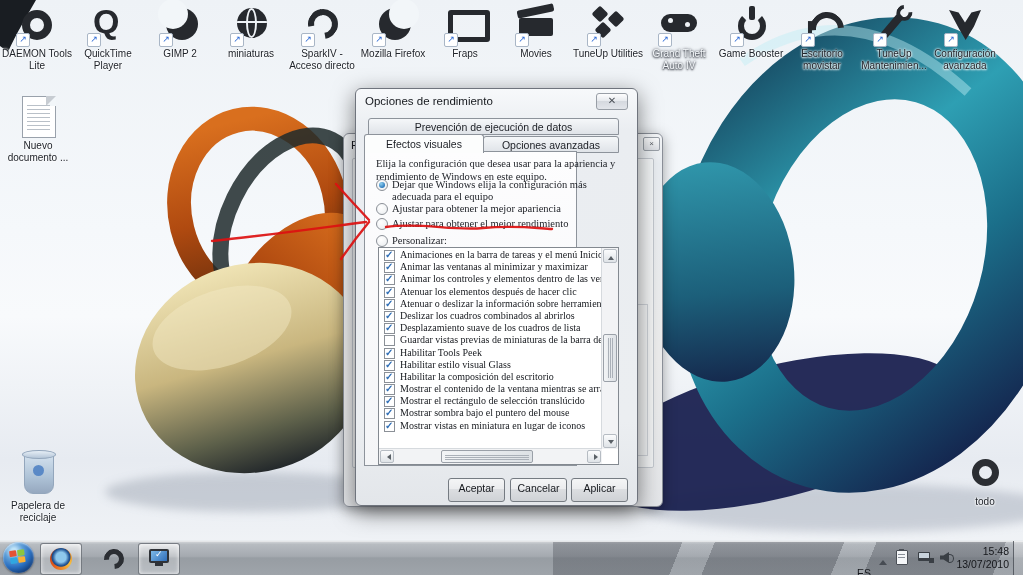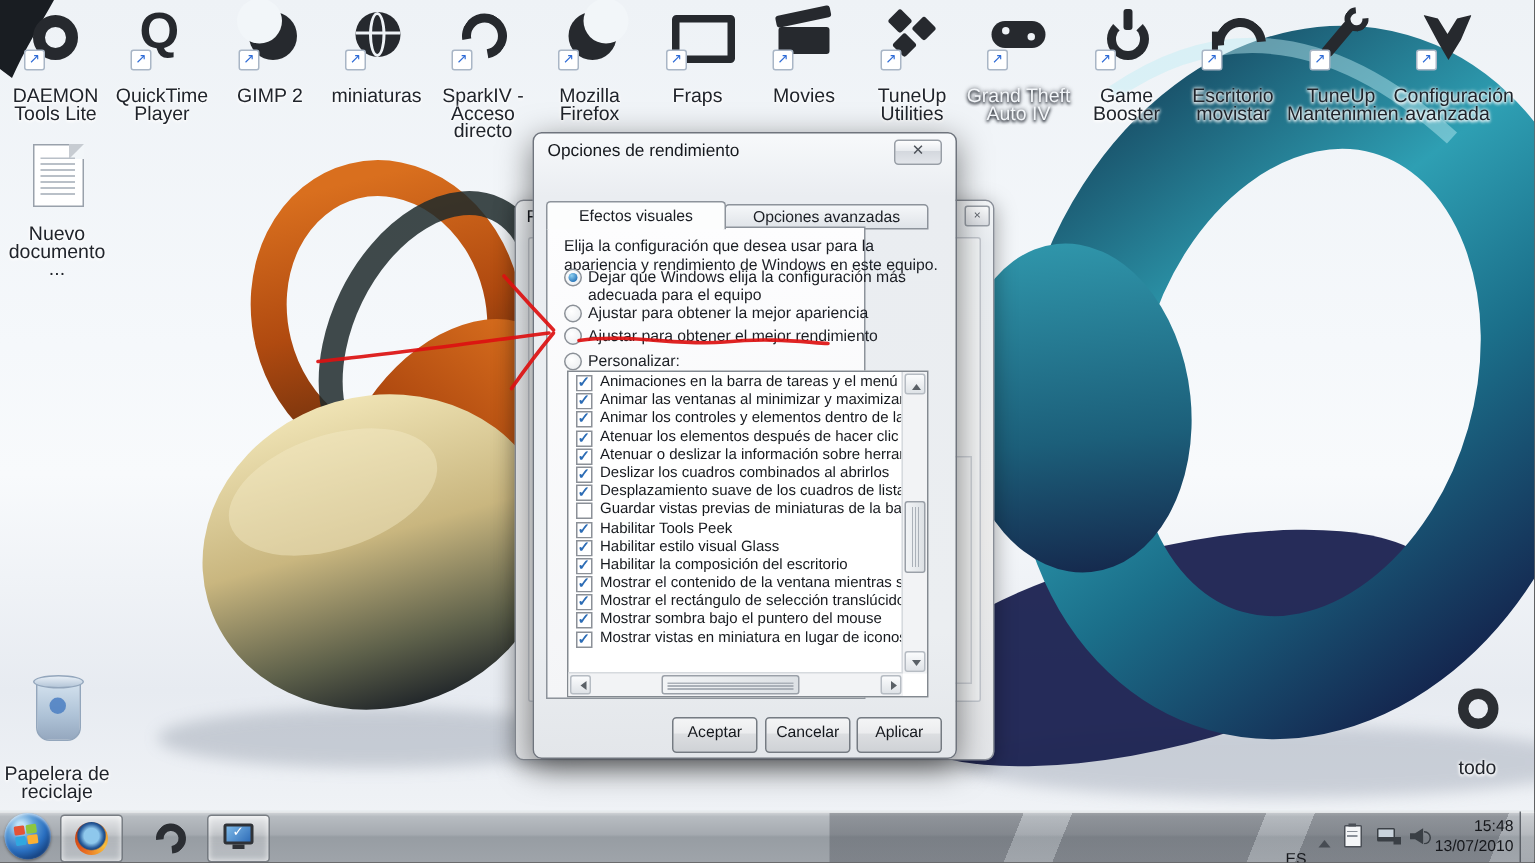--- a/index.html
+++ b/index.html
@@ -7,21 +7,21 @@
     font-family:"Liberation Sans",sans-serif;
     background:linear-gradient(180deg,#eef2f6 0%,#f5f8fb 40%,#f8fafc 55%,#e7ebf1 80%,#eef1f5 92%,#f4f6f9 100%);
     user-select:none;}
   
   .wall{position:absolute;inset:0;z-index:0;}
   
   .dicon{position:absolute;width:72px;text-align:center;z-index:5;cursor:default;}
   .gl{position:relative;width:44px;height:42px;margin:0 auto;}
   .badge{position:absolute;left:1px;bottom:-1px;width:12px;height:12px;background:#fff;
     border:1px solid #a9b6c6;border-radius:2px;font-size:9px;line-height:11px;color:#2e6bd6;text-align:center;}
-  .dlabel{margin-top:12px;font-size:13px;line-height:11.5px;color:#20242b;
+  .dlabel{margin-top:2px;font-size:10px;line-height:11.5px;color:#20242b;
     text-shadow:0 0 2px #fff,0 0 3px #fff,0 1px 2px rgba(255,255,255,.95);}
   .dlabel.light{color:#f4f7fa;text-shadow:0 1px 2px rgba(10,15,25,.9),0 0 3px rgba(10,15,25,.8);}
   .gl span{position:absolute;display:block;}
   .s-ring{left:7px;top:6px;width:14px;height:14px;border:8px solid #26292e;border-radius:50%;}
   .s-q{left:0;top:0;width:44px;height:40px;}
   .s-q::before{content:"Q";font-size:34px;font-weight:bold;color:#26292e;position:absolute;left:7px;top:-2px;}
   .s-moon{left:8px;top:4px;width:32px;height:32px;background:#26292e;border-radius:50%;}
   .s-moon::after{content:"";position:absolute;left:-8px;top:-9px;width:30px;height:30px;background:#f2f6f9;border-radius:50%;}
   .s-globe{left:8px;top:4px;width:30px;height:30px;background:#26292e;border-radius:50%;overflow:hidden;}
   .s-globe::before{content:"";position:absolute;left:0;top:13px;width:30px;height:2px;background:#eef2f6;}
@@ -71,21 +71,21 @@
   .dtitle{position:absolute;left:9px;top:6px;font-size:11.5px;color:#15181d;}
   .dclose{position:absolute;right:9px;top:4px;width:30px;height:15px;border:1px solid #989ea6;border-radius:3px;
     background:linear-gradient(180deg,#fdfdfe,#e7eaee 45%,#d4d8de 46%,#e2e5ea);
     font-size:10px;line-height:13px;text-align:center;color:#4c5158;cursor:default;}
   .tab{position:absolute;box-sizing:border-box;border:1px solid #8d939b;border-radius:3px 3px 0 0;
     background:linear-gradient(180deg,#f5f7f9,#dfe3e8);font-size:10.5px;color:#1b1e24;text-align:center;}
   .tab.dep{left:12px;top:29px;width:251px;height:17px;line-height:16px;}
   .tab.adv{left:127px;top:47px;width:136px;height:17px;line-height:16px;}
   .tab.vis{left:8px;top:45px;width:120px;height:19px;line-height:18px;background:#fcfdfd;border-bottom:none;z-index:3;}
   .tpanel{position:absolute;left:8px;top:62px;width:213px;height:315px;box-sizing:border-box;
-    border:1px solid #8d939b;background:linear-gradient(180deg,#fdfdfe,#f4f5f7);z-index:2;}
+    border:1px solid #8d939b;background:linear-gradient(180deg,#fdfdfe,#f4f5f7);z-index:2;font-family:Liberation Serif, serif;}
   .desc{position:absolute;left:11px;top:6px;width:252px;font-size:10.5px;line-height:12.5px;color:#1b1e24;}
   .rrow{position:absolute;left:11px;width:252px;font-size:10.5px;line-height:12px;color:#1b1e24;}
   .radio{position:absolute;left:0;top:0;width:10px;height:10px;border:1px solid #8b9097;border-radius:50%;
     background:radial-gradient(circle at 40% 35%,#fff,#e9ecef);}
   .radio.on::after{content:"";position:absolute;left:2px;top:2px;width:6px;height:6px;border-radius:50%;
     background:radial-gradient(circle at 35% 30%,#8fd0f0,#2f7bbd 70%);}
   .rtext{display:block;margin-left:16px;}
   .listbox{position:absolute;left:13px;top:95px;width:241px;height:218px;box-sizing:border-box;
     border:1px solid #838990;background:#fff;}
   .lrows{position:absolute;left:1px;top:1px;right:17px;bottom:16px;overflow:hidden;}
@@ -327,20 +327,21 @@
     <span class="bgtitle">Pr</span>
     <span class="bgclose">×</span>
     <div class="bginner"></div>
     <div class="bginner2"></div>
   </div>
 
   <div class="dialog">
     <span class="dtitle">Opciones de rendimiento</span>
     <span class="dclose">✕</span>
 
+    <div class="tab dep">Prevención de ejecución de datos</div>
     <div class="tab adv">Opciones avanzadas</div>
     <div class="tab vis">Efectos visuales</div>
 
     <div class="tpanel">
       <div class="desc">Elija la configuración que desea usar para la apariencia y rendimiento de Windows en este equipo.</div>
 
       <div class="rrow" style="top:27px">
         <span class="radio on"></span>
         <span class="rtext">Dejar que Windows elija la configuración más adecuada para el equipo</span>
       </div>

